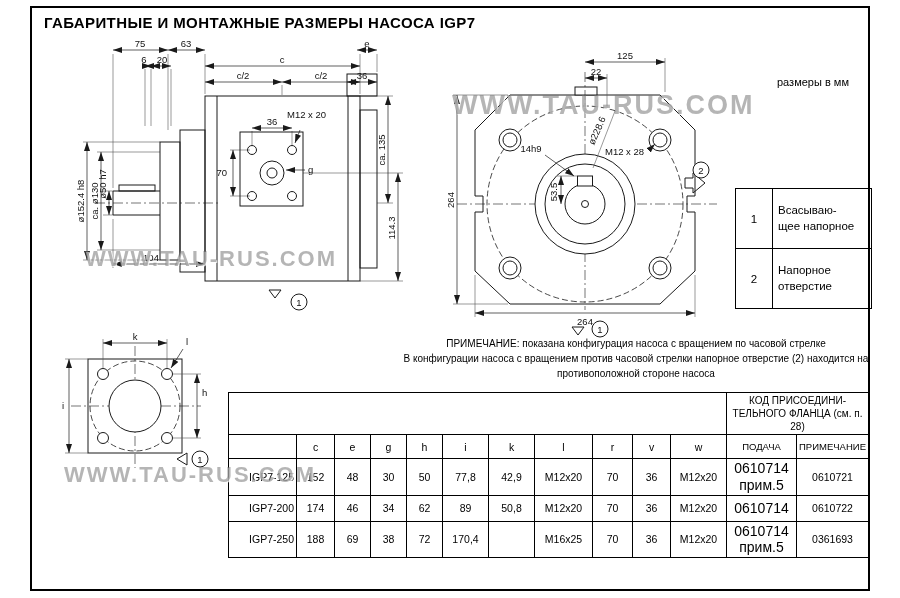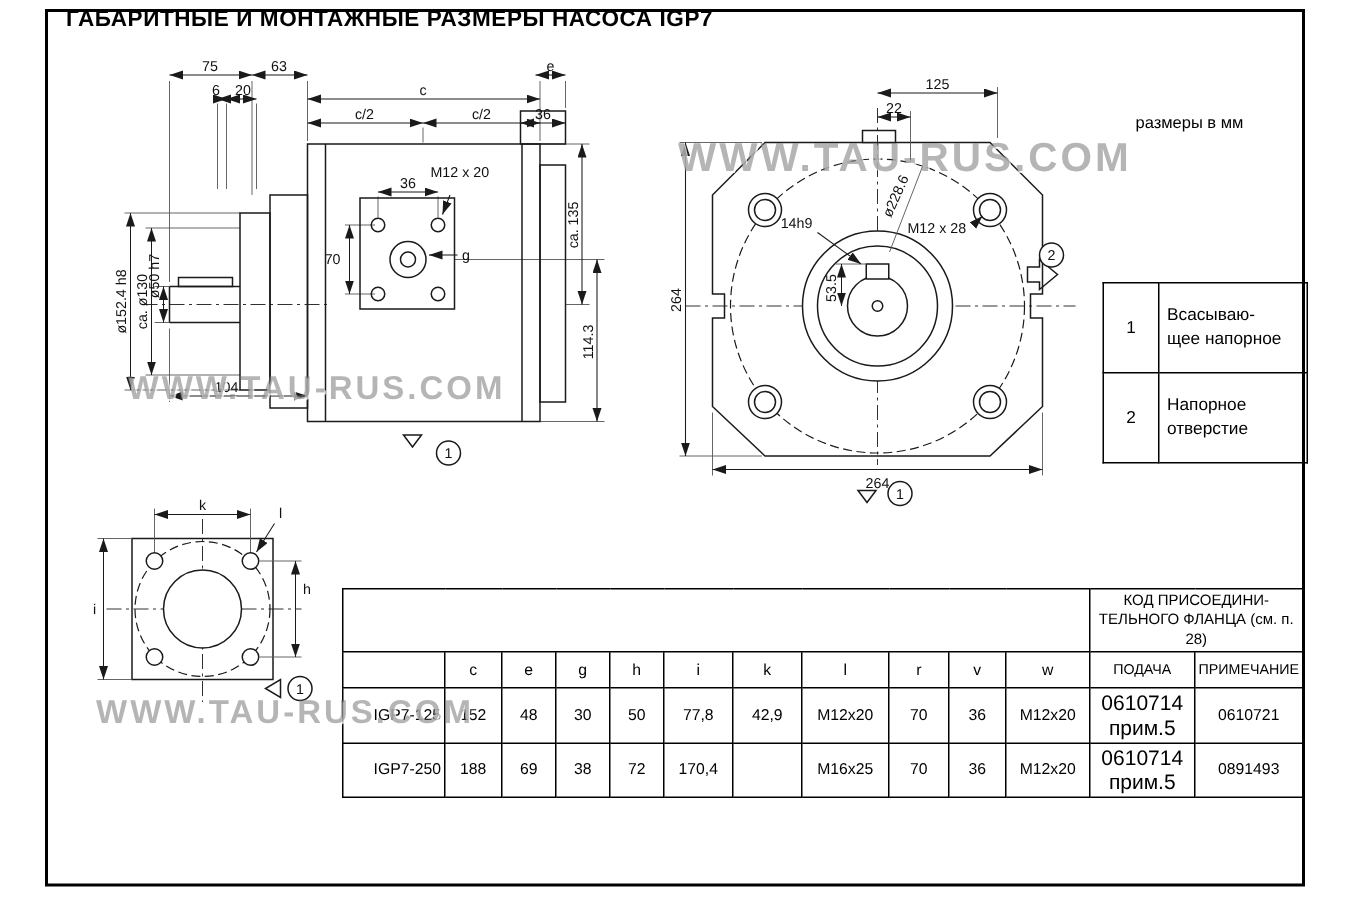--- a/index.html
+++ b/index.html
@@ -1,20 +1,20 @@
 <!DOCTYPE html>
 <html><head>
 <meta charset="utf-8">
 <style>
   html,body{margin:0;padding:0;background:#e8e8e8;}
   #page{position:relative;width:900px;height:598px;background:#ffffff;overflow:hidden;
         font-family:"Liberation Sans",sans-serif;color:#000;}
   .frame{position:absolute;left:30px;top:6px;width:840px;height:585px;border:2px solid #000;box-sizing:border-box;}
-  .title{position:absolute;left:44px;top:4px;font-size:15px;font-weight:bold;letter-spacing:.4px;}
-  .units{position:absolute;left:757px;top:76px;font-size:11px;}
+  .title{position:absolute;left:44px;top:14px;font-size:15px;font-weight:bold;letter-spacing:.4px;}
+  .units{position:absolute;left:777px;top:76px;font-size:11px;}
   .wm{position:absolute;font-weight:bold;color:rgba(120,120,120,.55);letter-spacing:2px;
       text-shadow:1px 1px 0 rgba(255,255,255,.75);white-space:nowrap;z-index:5;}
   #wm1{left:85px;top:246px;font-size:22px;}
   #wm2{left:452px;top:90px;font-size:27px;}
   #wm3{left:64px;top:462px;font-size:22px;}
   svg{position:absolute;overflow:visible;}
   #sv1{left:55px;top:38px;}
   #sv2{left:445px;top:48px;}
   #sv3{left:55px;top:332px;}
   svg text{font-family:"Liberation Sans",sans-serif;font-size:9.5px;fill:#111;}
@@ -270,20 +270,23 @@
 щее напорное</td>
     </tr>
     <tr>
       <td class="lg-num">2</td>
       <td class="lg-label">Напорное
 отверстие</td>
     </tr>
   </tbody>
     </table>
 
+  <div class="note">ПРИМЕЧАНИЕ: показана конфигурация насоса с вращением по часовой стрелке
+В конфигурации насоса с вращением против часовой стрелки напорное отверстие (2) находится на
+противоположной стороне насоса</div>
 
   <table class="spec">
     <colgroup>
       <col style="width:68px">
         <col style="width:38px">
         <col style="width:36px">
         <col style="width:36px">
       <col style="width:36px">
         <col style="width:46px">
         <col style="width:46px">
@@ -324,31 +327,46 @@
       <td>77,8</td>
       <td>42,9</td>
       <td>M12x20</td>
       <td>70</td>
       <td>36</td>
       <td>M12x20</td>
       <td class="feed">0610714
 прим.5</td>
       <td>0610721</td>
     </tr>
+    <tr style="height:26px">
+      <td class="model">IGP7-200</td>
+      <td>174</td>
+      <td>46</td>
+      <td>34</td>
+      <td>62</td>
+      <td>89</td>
+      <td>50,8</td>
+      <td>M12x20</td>
+      <td>70</td>
+      <td>36</td>
+      <td>M12x20</td>
+      <td class="feed">0610714</td>
+      <td>0610722</td>
+    </tr>
     <tr style="height:34px">
       <td class="model">IGP7-250</td>
       <td>188</td>
       <td>69</td>
       <td>38</td>
       <td>72</td>
       <td>170,4</td>
       <td></td>
       <td>M16x25</td>
       <td>70</td>
       <td>36</td>
       <td>M12x20</td>
       <td class="feed">0610714
 прим.5</td>
-      <td>0891493</td>
+      <td>0361693</td>
     </tr>
   </tbody>
     </table>
 </div>
 
 </body></html>

